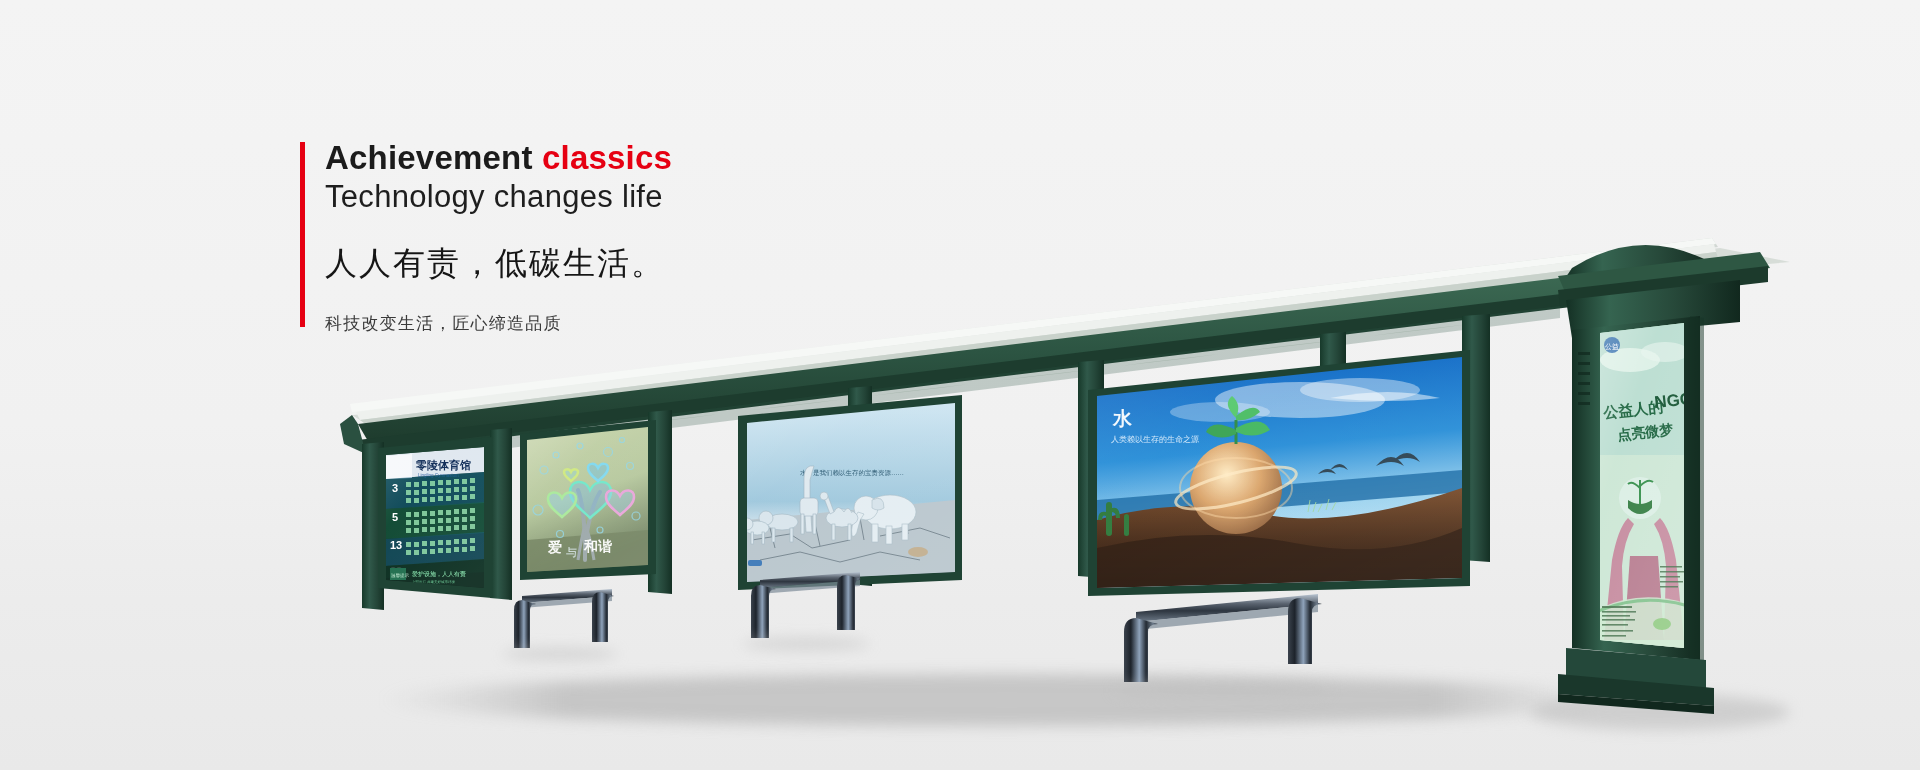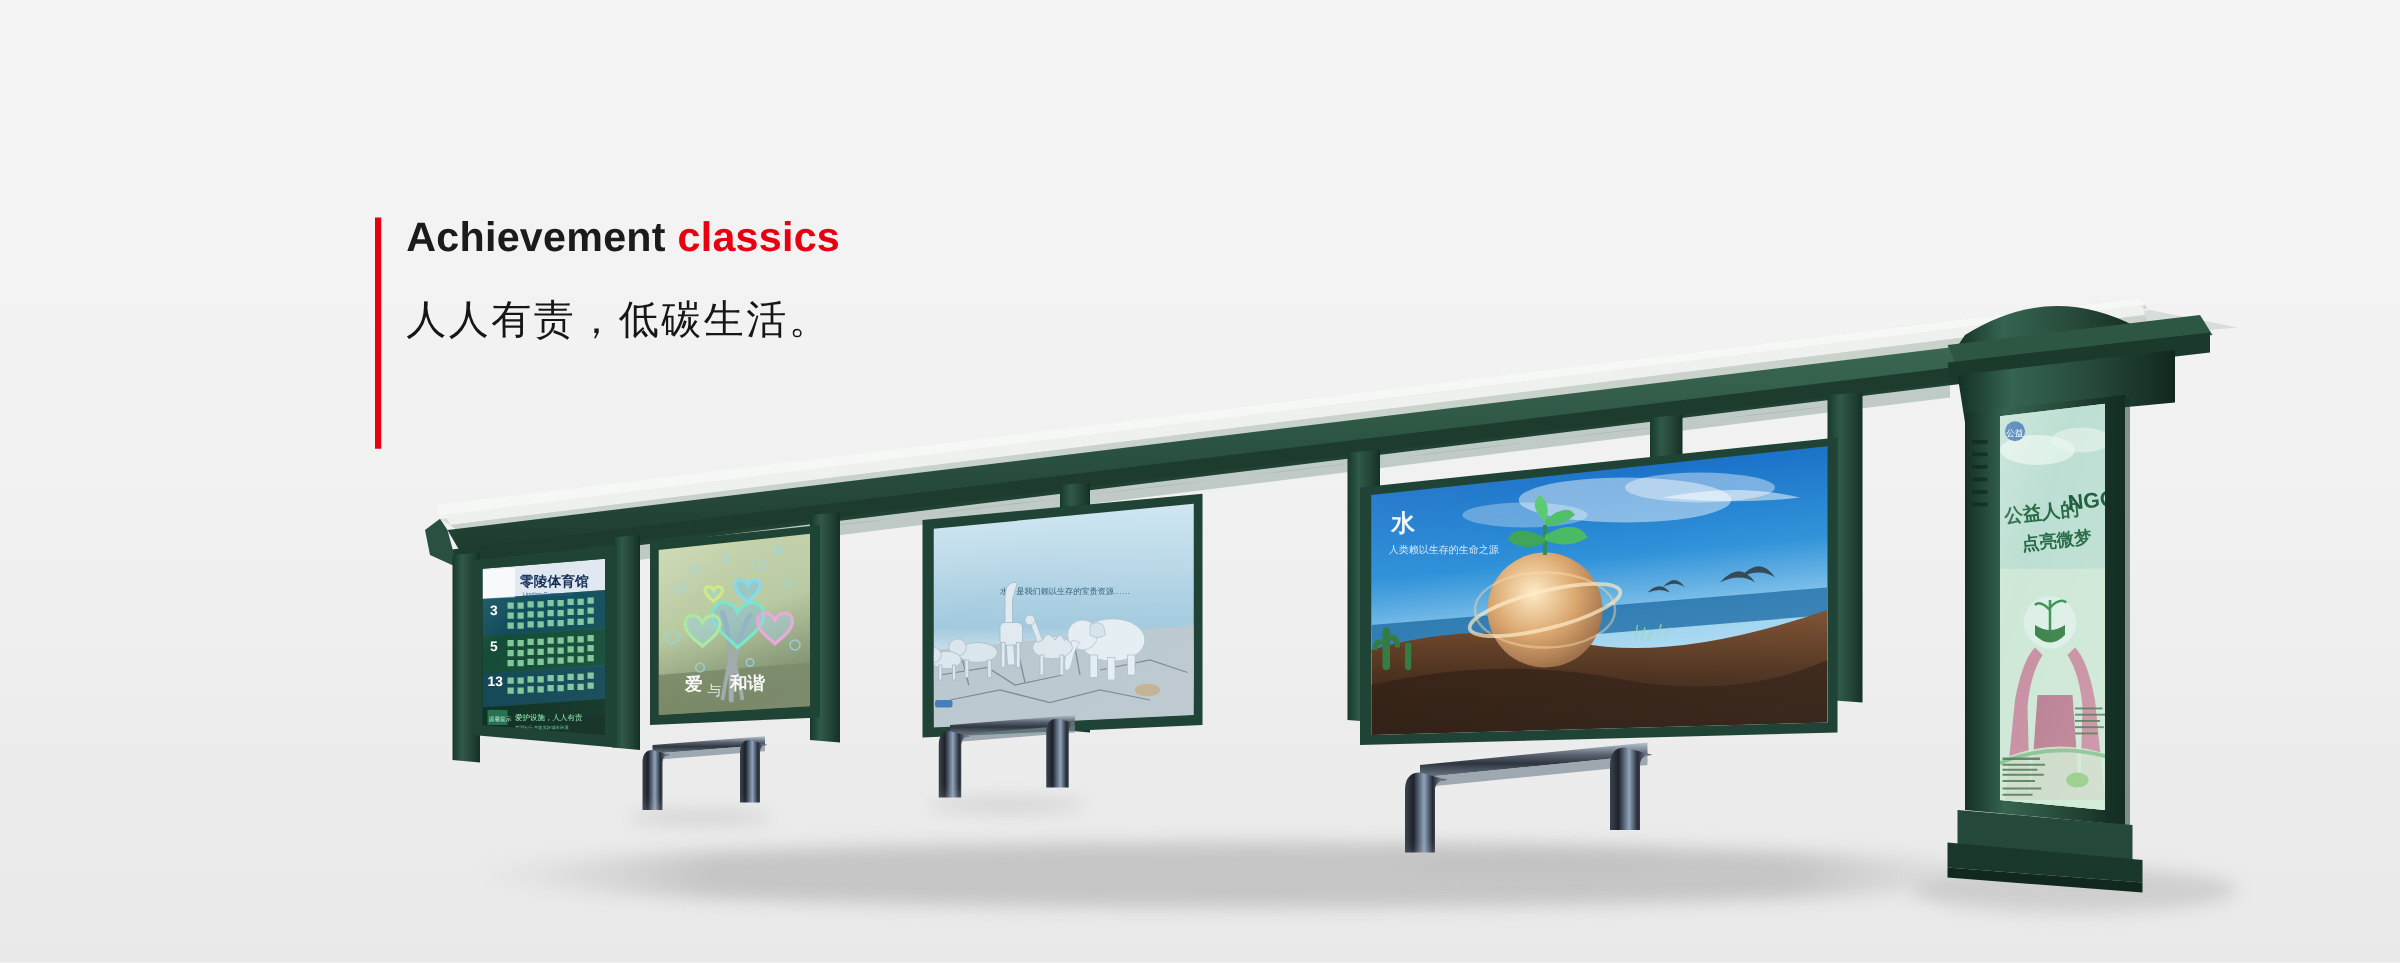--- a/index.html
+++ b/index.html
@@ -7,21 +7,21 @@
   body{
     width:1920px;height:770px;overflow:hidden;
     background:#f2f2f2;
     font-family:"Liberation Sans","DejaVu Sans",sans-serif;
     position:relative;
   }
   #stage{position:absolute;inset:0;
     background:linear-gradient(180deg,#f4f4f4 0%,#f1f1f1 55%,#ececec 78%,#e9e9e9 100%);}
 
   
-  .copy{position:absolute;left:300px;top:140px;width:640px;margin-top:32px;}
+  .copy{position:absolute;left:300px;top:140px;width:640px;}
   .copy .rule{position:absolute;left:0;top:2px;width:5px;height:185px;background:#e60012;}
   .copy .lines{margin-left:25px;}
   .headline{font-size:33px;font-weight:bold;color:#1b1b1b;letter-spacing:.2px;
             line-height:1.08;white-space:nowrap;}
   .headline .hl-accent{color:#e60012;}
   .subhead{font-size:31px;font-weight:400;color:#1e1e1e;letter-spacing:.3px;
            line-height:1.25;margin-top:2px;white-space:nowrap;}
   .cn-main{font-size:32px;color:#161616;letter-spacing:2px;margin-top:26px;
            white-space:nowrap;font-weight:500;}
   .cn-sub{font-size:17px;color:#3a3a3a;letter-spacing:1.2px;margin-top:26px;
@@ -35,21 +35,23 @@
 </style>
 </head>
 <body>
 
 <div id="stage">
 
   <div class="copy">
     <div class="rule"></div>
     <div class="lines">
       <div class="headline"><span>Achievement </span><span class="hl-accent">classics</span></div>
+      <div class="subhead">Technology changes life</div>
       <div class="cn-main">人人有责，低碳生活。</div>
+      <div class="cn-sub">科技改变生活，匠心缔造品质</div>
     </div>
   </div>
 
   <div id="shelter">
   <svg width="1920" height="770" viewBox="0 0 1920 770" xmlns="http://www.w3.org/2000/svg">
     <defs>
       <linearGradient id="roofTop" x1="0" y1="0" x2="1" y2="0.25">
         <stop offset="0" stop-color="#fbfcfb"></stop>
         <stop offset="0.45" stop-color="#e9edea"></stop>
         <stop offset="1" stop-color="#cfd6d1"></stop>

